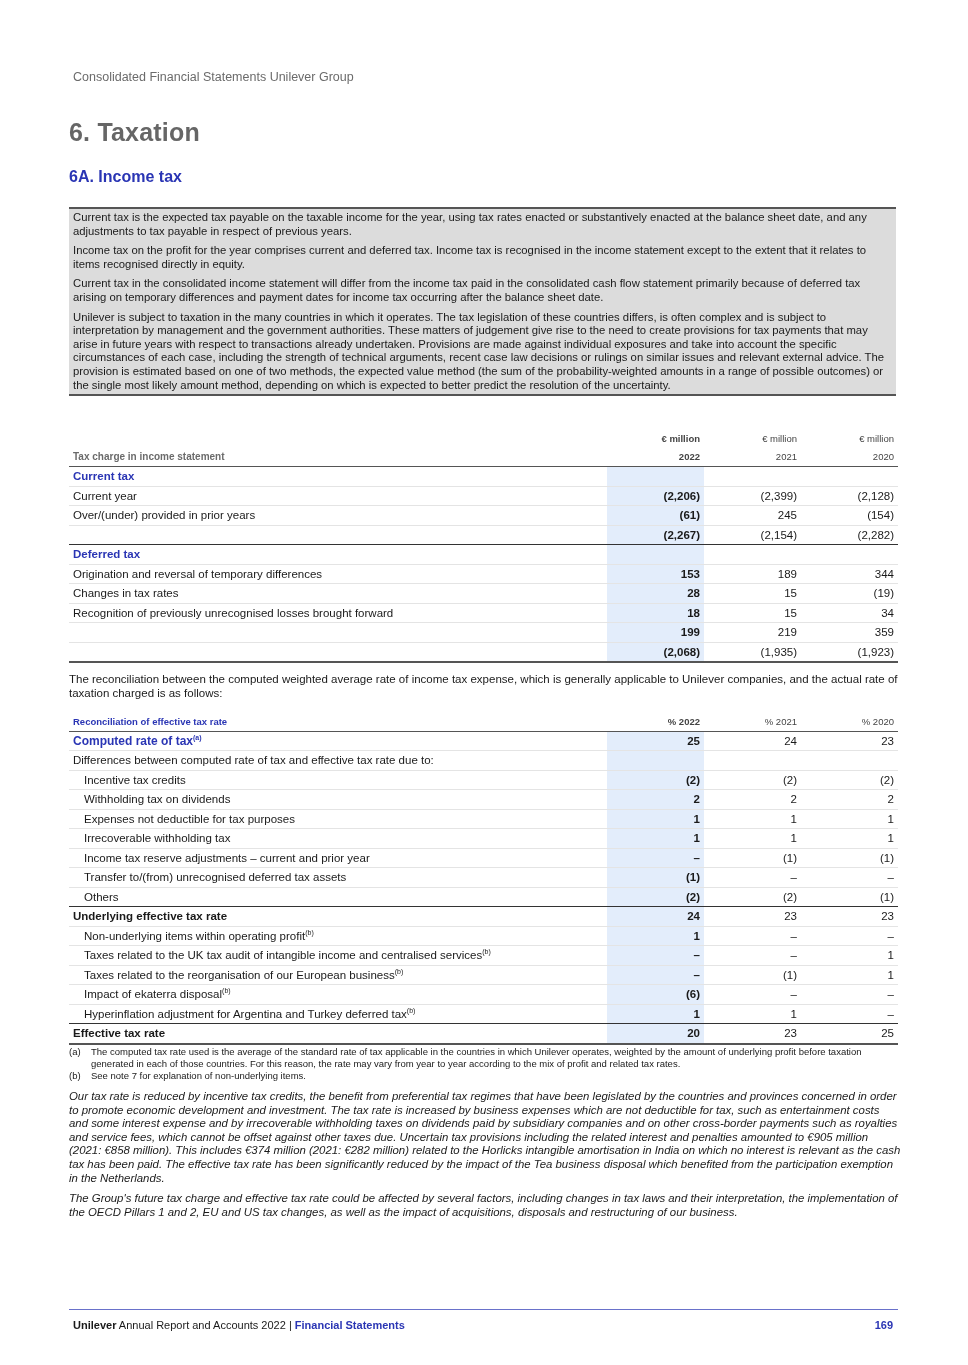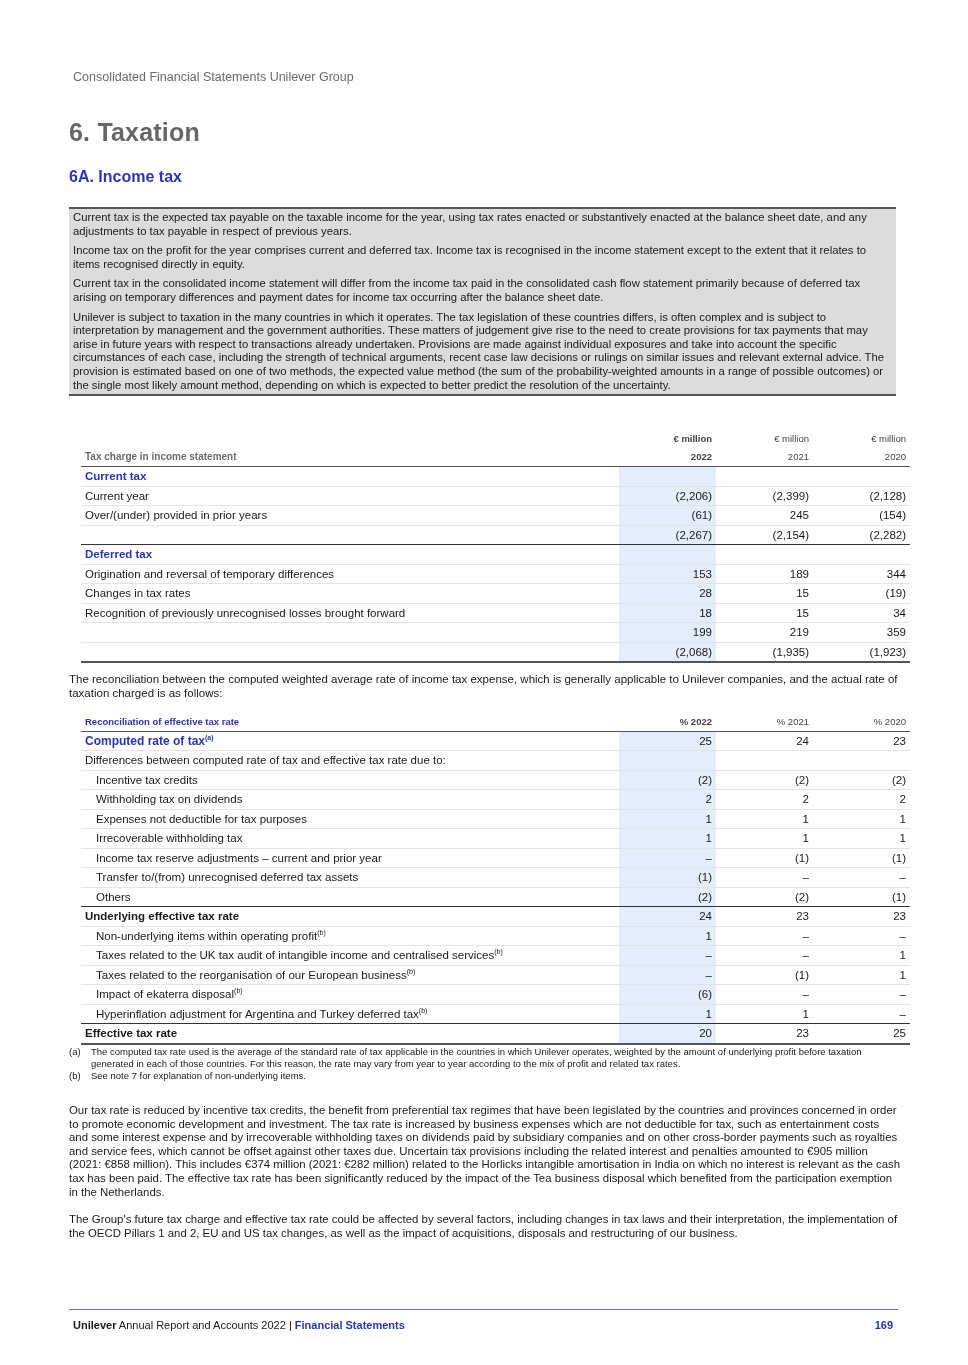--- a/index.html
+++ b/index.html
@@ -23,30 +23,30 @@
     position: absolute; left: 69px; top: 207px; width: 827px;
     background: #dcdcdc; border-top: 2px solid #555; border-bottom: 2px solid #555;
     padding: 2px 4px 2px 4px; box-sizing: border-box;
   }
   .policy-box p {
     margin: 0 0 6px 0; font-size: 11.3px; line-height: 13.6px; color: #1a1a1a;
   }
   .policy-box p:last-child { margin-bottom: 0; }
 
   table.fin {
-    position: absolute; left: 81px; width: 829px; border-collapse: collapse;
+    position: absolute; left: 69px; width: 829px; border-collapse: collapse;
     font-size: 11.5px;
   }
   table.fin td, table.fin th {
     height: 18.5px; padding: 0 4px; border-bottom: 1px solid #e4e4e4;
     vertical-align: middle; white-space: nowrap;
   }
   table.fin th { font-weight: normal; }
   table.fin .num { text-align: right; width: 89px; }
-  table.fin .c22 { background: #e3edfb; font-weight: normal; }
+  table.fin .c22 { background: #e3edfb; font-weight: bold; }
   table.fin .lbl { text-align: left; }
   .hdr-small { font-size: 9.5px; color: #444; border-bottom: none !important; }
   .hdr-label { font-size: 10px; color: #6b6b6b; font-weight: bold !important; text-align: left; }
   .hdr-row td, .hdr-row th { border-bottom: 1.5px solid #555 !important; }
   .blue-head { color: #2a35b4; font-weight: bold; }
   .sub-top td.num { border-top: 1.5px solid #555; }
   .sub-bottom td { border-bottom: 1.5px solid #333 !important; }
   .total-row td { border-bottom: 2px solid #555 !important; }
   .indent { padding-left: 15px !important; }
   .bold-lbl { font-weight: bold; }
@@ -56,21 +56,21 @@
     position: absolute; left: 69px; top: 673px; width: 830px;
     font-size: 11.5px; line-height: 13.8px; margin: 0;
   }
   .recon-hdr-label { font-size: 9.5px; color: #2a35b4; font-weight: bold !important; text-align: left; }
 
   .footnotes { position: absolute; left: 69px; top: 1046px; width: 830px; font-size: 9.5px; line-height: 11.8px; }
   .fn { display: flex; }
   .fn-mark { width: 22px; flex: 0 0 22px; }
 
   .body-text { position: absolute; left: 69px; top: 1090px; width: 832px; }
-  .body-text p { margin: 14px 0 7px 0; font-size: 11.4px; line-height: 13.6px; }
+  .body-text p { margin: 0 0 7px 0; font-size: 11.4px; line-height: 13.6px; font-style: italic; }
 
   .footer-line { position: absolute; left: 69px; top: 1309px; width: 829px; height: 1px; background: #2a35b4; opacity: 0.7; }
   .footer { position: absolute; left: 73px; top: 1319px; width: 820px; font-size: 11px; display: flex; justify-content: space-between; }
   .footer .brand { font-weight: bold; }
   .footer .sec { color: #2a35b4; font-weight: bold; margin-top: 8px; }
   .footer .pg { color: #2a35b4; font-weight: bold; }
 </style>
 </head>
 <body>
 

